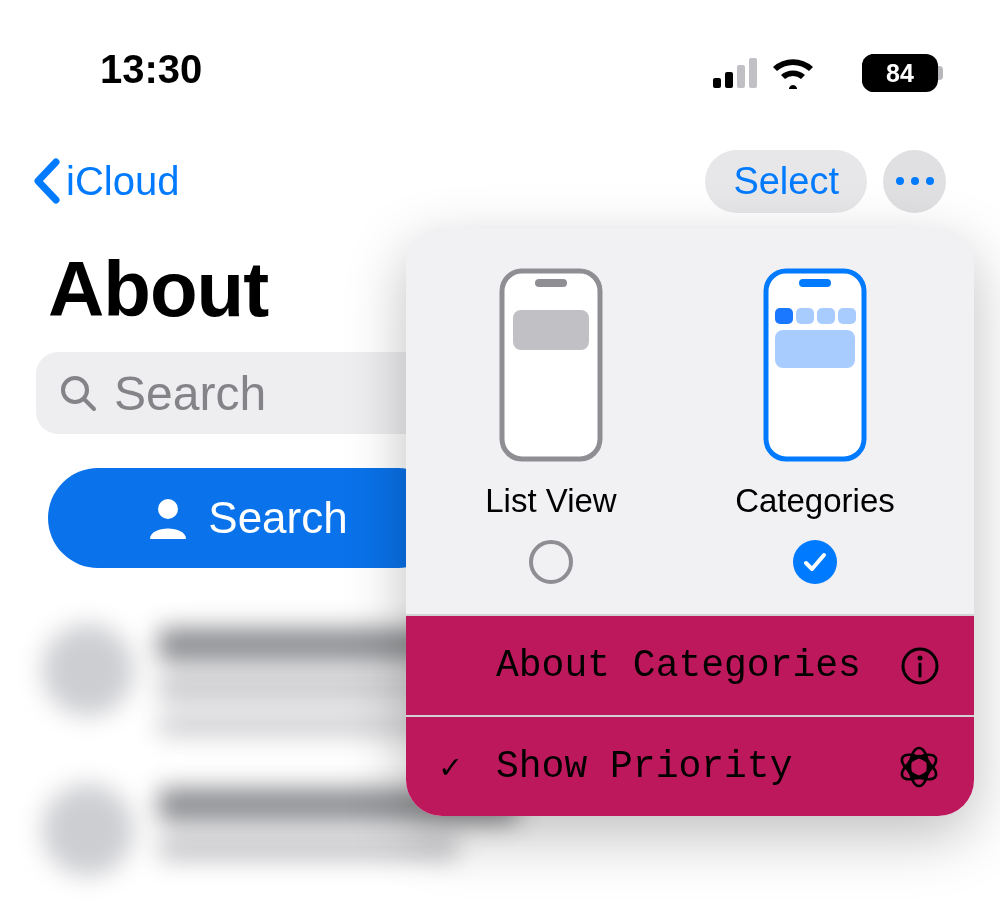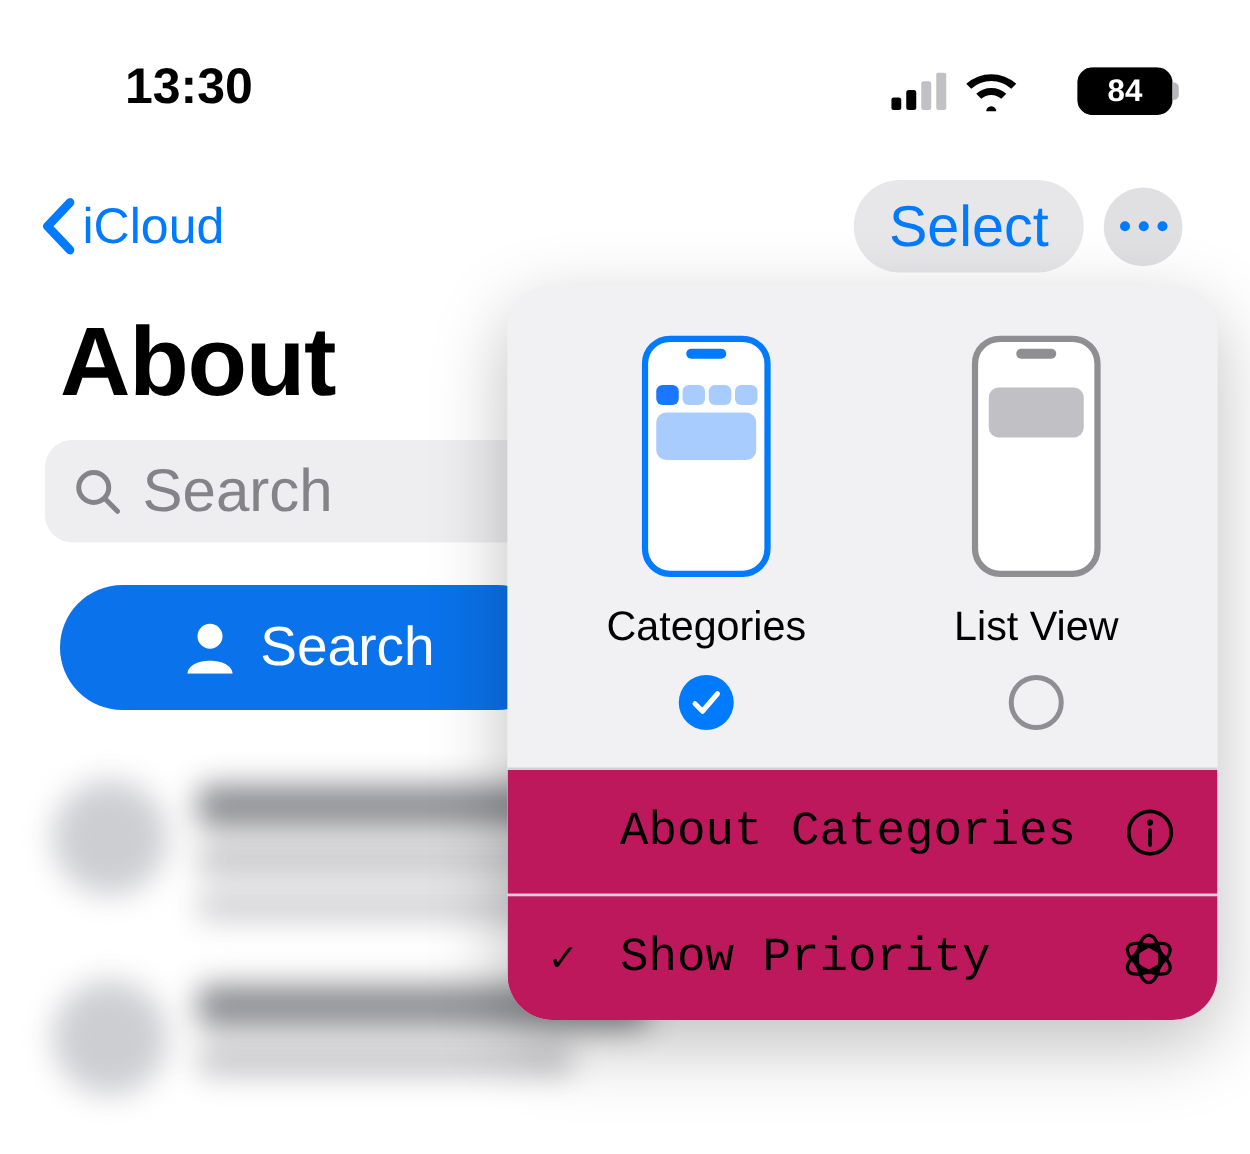--- a/index.html
+++ b/index.html
@@ -113,21 +113,21 @@
     font-size: 40px;
     font-weight: 400;
   }
   .back-chevron svg { display:block; }
   .nav-spacer { flex: 1; }
   .select-button {
     background: #e7e7ea;
     border-radius: 40px;
     padding: 10px 28px;
     color: #007aff;
-    font-size: 46px;
+    font-size: 38px;
     font-weight: 500;
   }
   .more-button {
     margin-left: 16px;
     width: 63px;
     height: 63px;
     border-radius: 50%;
     background: #e0e0e3;
     display: flex;
     align-items: center;
@@ -391,44 +391,44 @@
       <div class="blur-line w2"></div>
     </div>
   </div>
 </div>
 
 <div class="popover">
   <div class="popover-views">
 
     <div class="view-option">
       <svg class="view-device" width="104" height="194" viewBox="0 0 104 194">
+        <rect x="3" y="3" width="98" height="188" rx="20" fill="#fff" stroke="#8e8e93" stroke-width="5"></rect>
+        <rect x="36" y="11" width="32" height="8" rx="4" fill="#8e8e93"></rect>
+        <rect x="14" y="42" width="76" height="40" rx="8" fill="#c0c0c5"></rect>
+      </svg>
+      <div class="view-label">List View</div>
+      <div class="radio unselected"></div>
+    </div>
+
+    <div class="view-option">
+      <svg class="view-device" width="104" height="194" viewBox="0 0 104 194">
         <rect x="3" y="3" width="98" height="188" rx="20" fill="#fff" stroke="#007aff" stroke-width="5"></rect>
         <rect x="36" y="11" width="32" height="8" rx="4" fill="#007aff"></rect>
         <rect x="12" y="40" width="18" height="16" rx="5" fill="#1a77ff"></rect>
         <rect x="33" y="40" width="18" height="16" rx="5" fill="#a9ccff"></rect>
         <rect x="54" y="40" width="18" height="16" rx="5" fill="#a9ccff"></rect>
         <rect x="75" y="40" width="18" height="16" rx="5" fill="#a9ccff"></rect>
         <rect x="12" y="62" width="80" height="38" rx="8" fill="#a9ccff"></rect>
       </svg>
       <div class="view-label">Categories</div>
       <div class="radio selected">
         <svg width="24" height="22" viewBox="0 0 24 22">
           <polyline points="3,12 9,18 21,4" fill="none" stroke="#fff" stroke-width="4" stroke-linecap="round" stroke-linejoin="round"></polyline>
         </svg>
       </div>
-    </div>
-
-    <div class="view-option">
-      <svg class="view-device" width="104" height="194" viewBox="0 0 104 194">
-        <rect x="3" y="3" width="98" height="188" rx="20" fill="#fff" stroke="#8e8e93" stroke-width="5"></rect>
-        <rect x="36" y="11" width="32" height="8" rx="4" fill="#8e8e93"></rect>
-        <rect x="14" y="42" width="76" height="40" rx="8" fill="#c0c0c5"></rect>
-      </svg>
-      <div class="view-label">List View</div>
-      <div class="radio unselected"></div>
     </div>
   </div>
 
   <div class="menu-divider"></div>
 
   <div class="menu-row">
     <span class="check-slot"></span>
     <span class="label">About Categories</span>
     <span class="row-icon">
       <svg width="40" height="40" viewBox="0 0 40 40">

